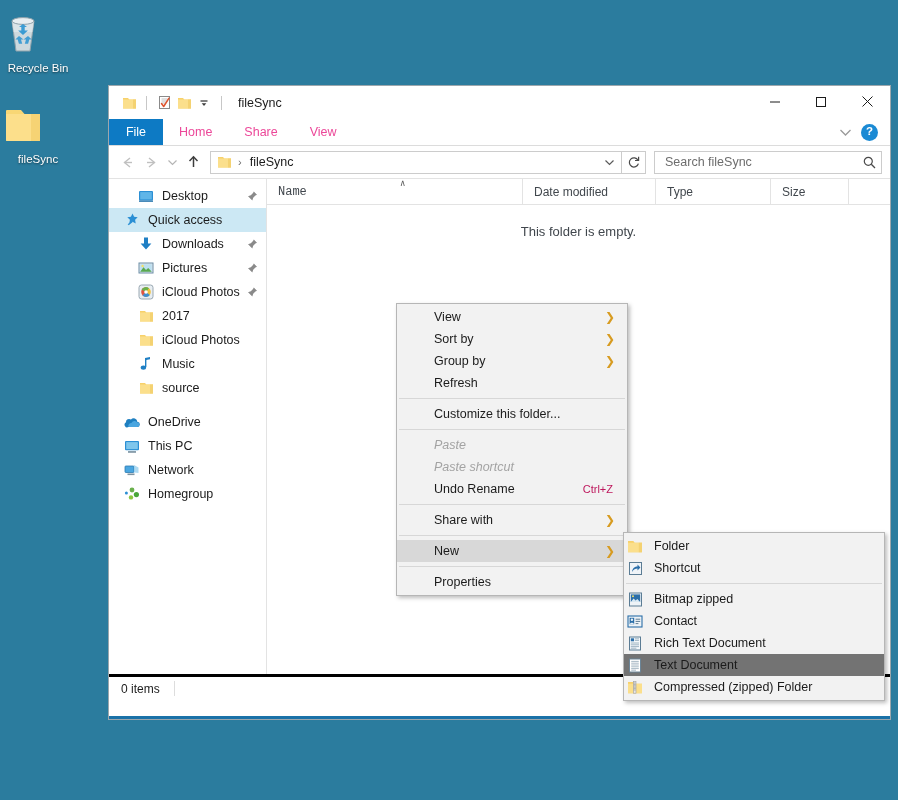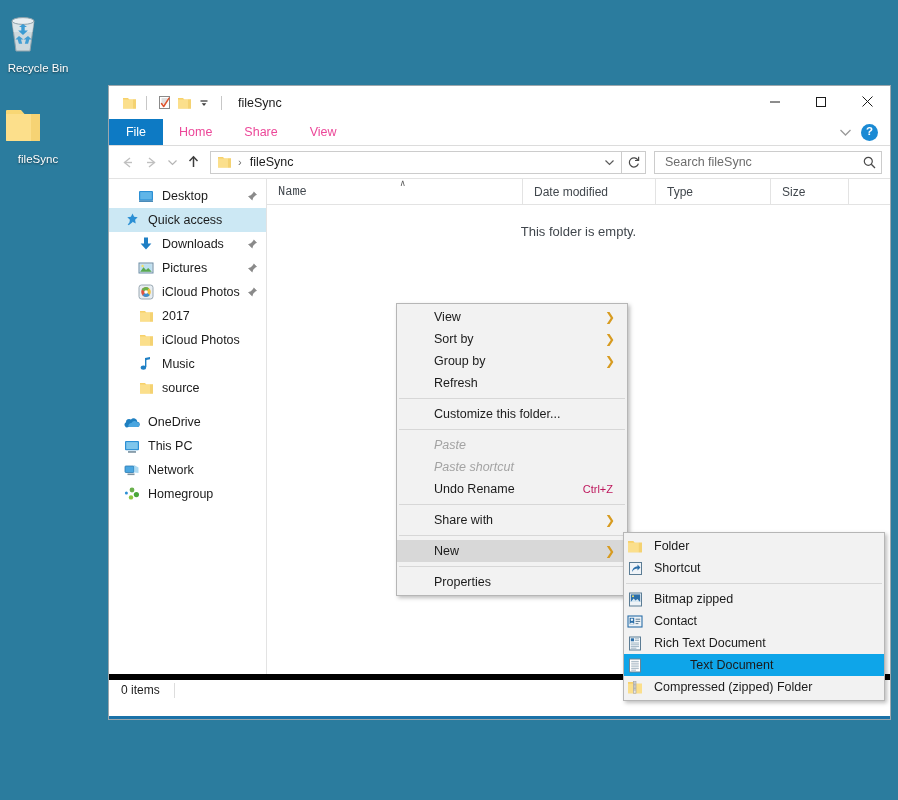--- a/index.html
+++ b/index.html
@@ -213,21 +213,21 @@
   }
   .empty-msg {
     text-align: center;
     font-size: 13px; color: #41474d;
     margin-top: 19px;
   }
 
   
   .statusbar {
     height: 26px;
-    border-top: 6px solid #000000;
+    border-top: 3px solid #000000;
     background: #ffffff;
     display: flex; align-items: center;
     padding-left: 12px;
     position: relative;
   }
   .status-text { font-size: 12px; color: #1b1b1b; }
   .status-div { width: 1px; height: 15px; background: #dddddd; margin-left: 14px; }
   .view-btns {
     position: absolute; right: 9px; top: 50%; transform: translateY(-50%);
     display: flex; gap: 3px;
@@ -280,21 +280,21 @@
     left: 623px; top: 532px; width: 262px;
     z-index: 50;
   }
   .sub-item {
     height: 22px;
     display: flex; align-items: center;
     font-size: 12.5px; color: #1b1b1b;
     padding-left: 0;
     position: relative;
   }
-  .sub-item.hl { background: #0ea5e9; gap: 36px; }
+  .sub-item.hl { background: #737373; }
   .sub-item .sicon {
     width: 22px; display: flex; align-items: center; justify-content: center;
     margin-right: 8px;
   }
   svg { display: block; }
 </style>
 </head>
 <body>
 
 <div class="desktop-icon" id="recycle-bin">

